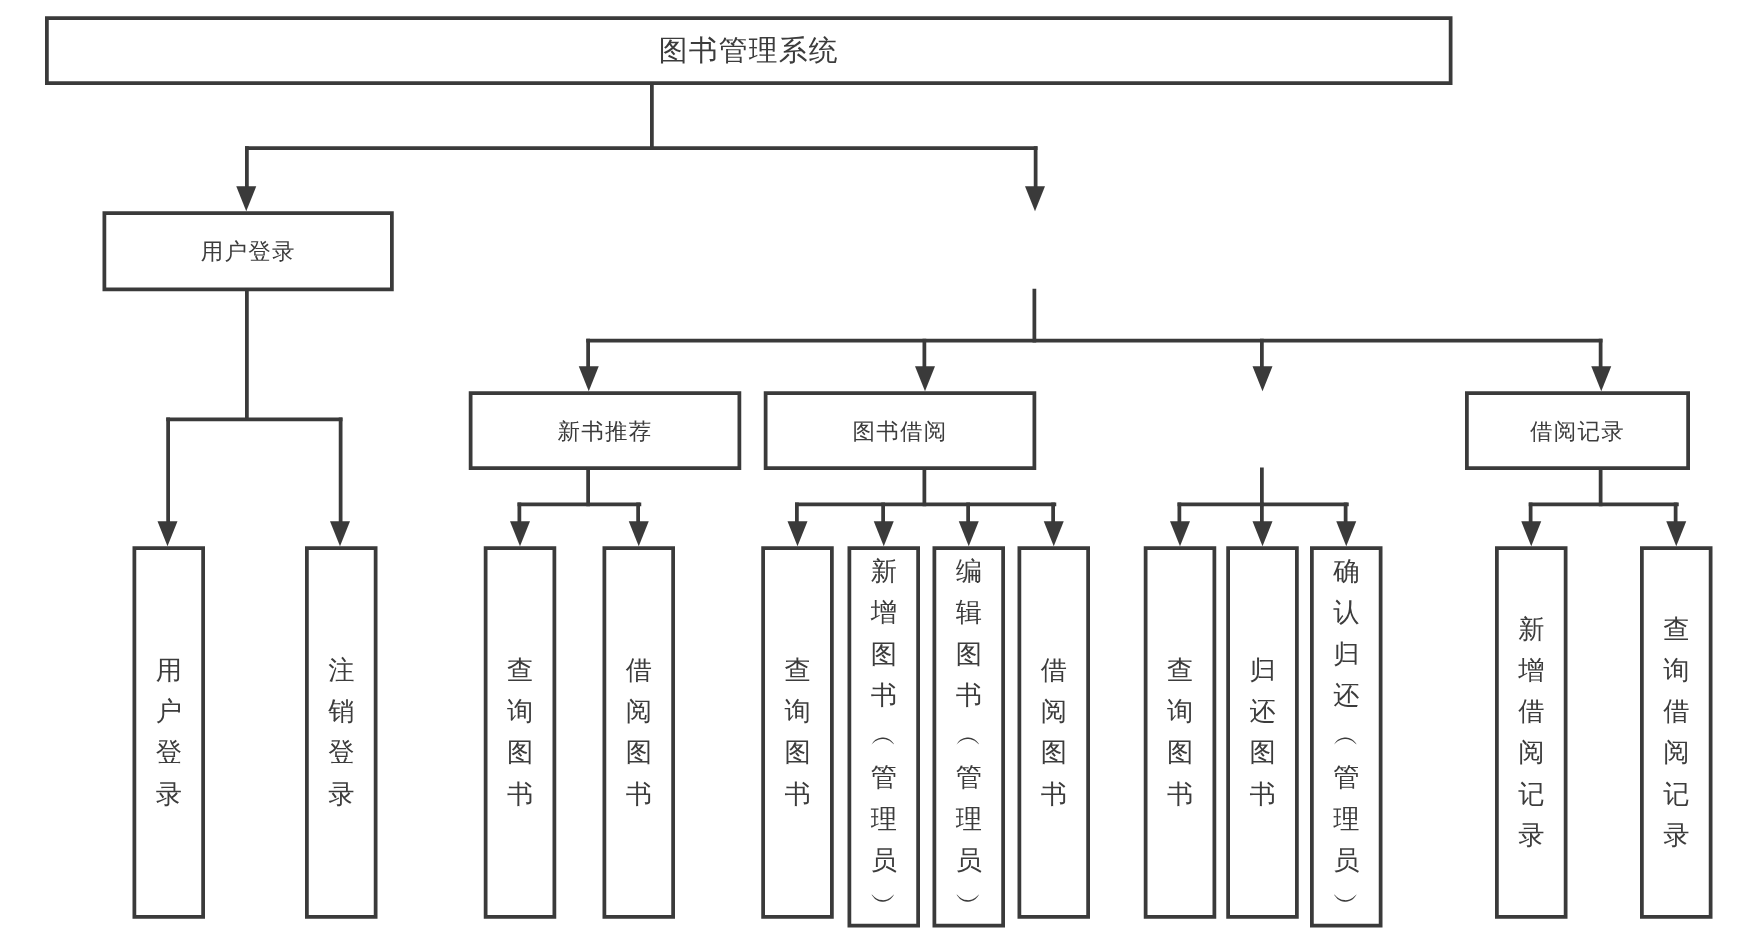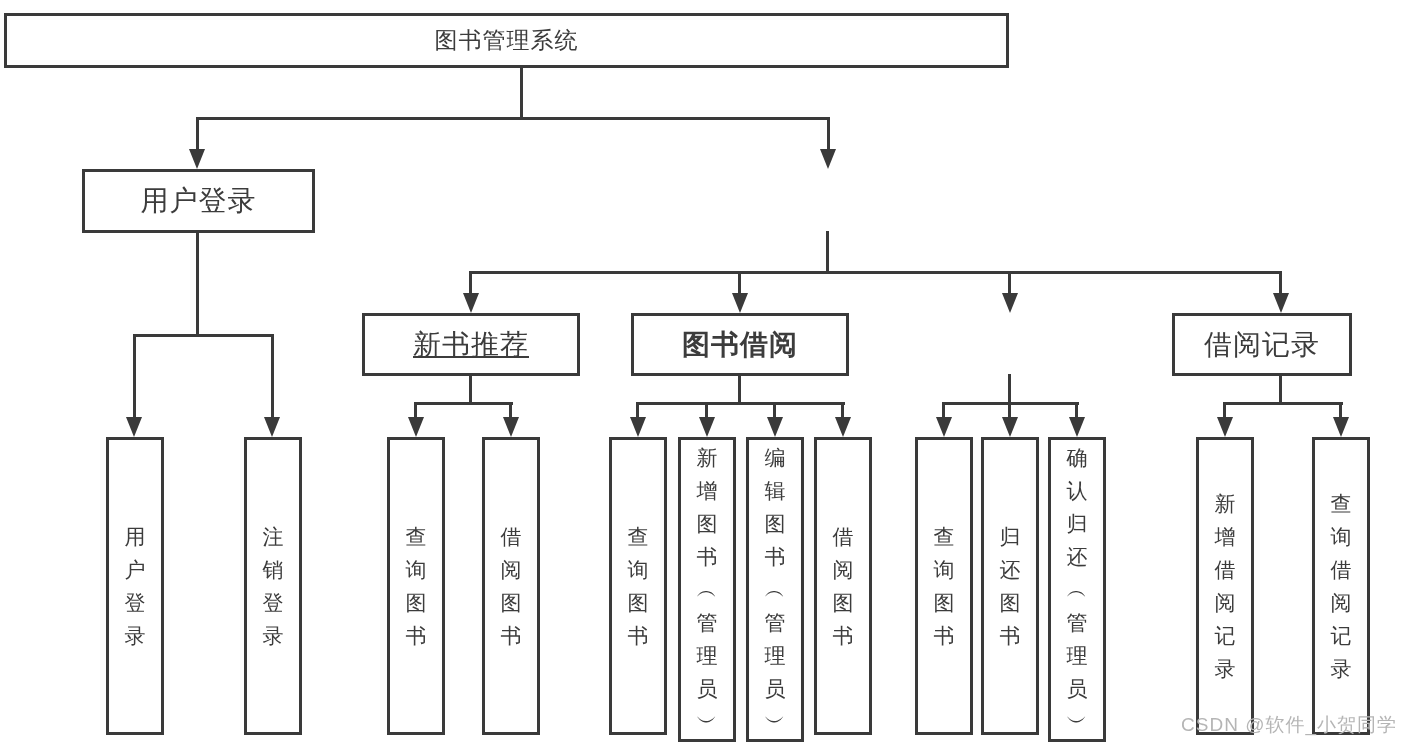--- a/index.html
+++ b/index.html
@@ -10,21 +10,21 @@
   }
   html,body{margin:0;padding:0;background:var(--bg);}
   #canvas{
     position:relative;width:1405px;height:747px;background:var(--bg);
     font-family:"Liberation Sans","DejaVu Sans",sans-serif;
     color:var(--text);overflow:hidden;
   }
   .box{
     position:absolute;box-sizing:border-box;border:3px solid var(--line);
     background:#fff;display:flex;align-items:center;justify-content:center;
-    font-size:28px;letter-spacing:1px;color:var(--text);
+    font-size:18px;letter-spacing:1px;color:var(--text);
   }
   .root{font-size:23px;}
   .vbox{
     position:absolute;box-sizing:border-box;border:3px solid var(--line);
     background:#fff;display:flex;align-items:center;justify-content:center;
     font-size:21px;line-height:33px;white-space:pre;text-align:center;
     color:var(--text);
   }
   .vline{position:absolute;width:3px;background:var(--line);}
   .hline{position:absolute;height:3px;background:var(--line);}
@@ -36,21 +36,21 @@
   .watermark{
     position:absolute;top:712px;right:8px;font-size:19px;
     color:var(--wm);letter-spacing:1px;
   }
 </style>
 </head>
 <body>
 
 <div id="canvas">
 
-  <div class="box root" style="left:4px;top:13px;width:1005px;height:55px;">图书管理系统</div>
+  <div class="box root" style="left:36px;top:13px;width:1126px;height:55px;">图书管理系统</div>
 
   <div class="vline" style="left:520px;top:66px;height:53px;"></div>
   <div class="hline" style="left:196px;top:117px;width:634px;"></div>
   <div class="vline" style="left:196px;top:117px;height:35px;"></div>
   <div class="arrow" style="left:189px;top:149px;"></div>
   <div class="vline" style="left:827px;top:117px;height:35px;"></div>
   <div class="arrow" style="left:820px;top:149px;"></div>
 
   <div class="box" style="left:82px;top:169px;width:233px;height:64px;">用户登录</div>
 
@@ -65,22 +65,22 @@
   <div class="hline" style="left:469px;top:271px;width:813px;"></div>
   <div class="vline" style="left:469px;top:271px;height:25px;"></div>
   <div class="arrow" style="left:463px;top:293px;"></div>
   <div class="vline" style="left:738px;top:271px;height:25px;"></div>
   <div class="arrow" style="left:732px;top:293px;"></div>
   <div class="vline" style="left:1008px;top:271px;height:25px;"></div>
   <div class="arrow" style="left:1002px;top:293px;"></div>
   <div class="vline" style="left:1279px;top:271px;height:25px;"></div>
   <div class="arrow" style="left:1273px;top:293px;"></div>
 
-  <div class="box" style="left:362px;top:313px;width:218px;height:63px;text-decoration:underline;">新书推荐</div>
-  <div class="box" style="left:631px;top:313px;width:218px;height:63px;font-weight:bold;">图书借阅</div>
+  <div class="box" style="left:375px;top:313px;width:218px;height:63px;">新书推荐</div>
+  <div class="box" style="left:611px;top:313px;width:218px;height:63px;">图书借阅</div>
   <div class="box" style="left:1172px;top:313px;width:180px;height:63px;">借阅记录</div>
 
   <div class="vline" style="left:469px;top:374px;height:31px;"></div>
   <div class="hline" style="left:414px;top:402px;width:99px;"></div>
   <div class="vline" style="left:414px;top:402px;height:19px;"></div>
   <div class="arrow" style="left:408px;top:417px;"></div>
   <div class="vline" style="left:509px;top:402px;height:19px;"></div>
   <div class="arrow" style="left:503px;top:417px;"></div>
 
   <div class="vline" style="left:738px;top:374px;height:31px;"></div>
@@ -179,15 +179,14 @@
 阅
 记
 录</div>
   <div class="vbox" style="left:1312px;top:437px;width:58px;height:298px;">查
 询
 借
 阅
 记
 录</div>
 
-  <div class="watermark">CSDN @软件_小贺同学</div>
 
 </div>
 
 </body></html>

